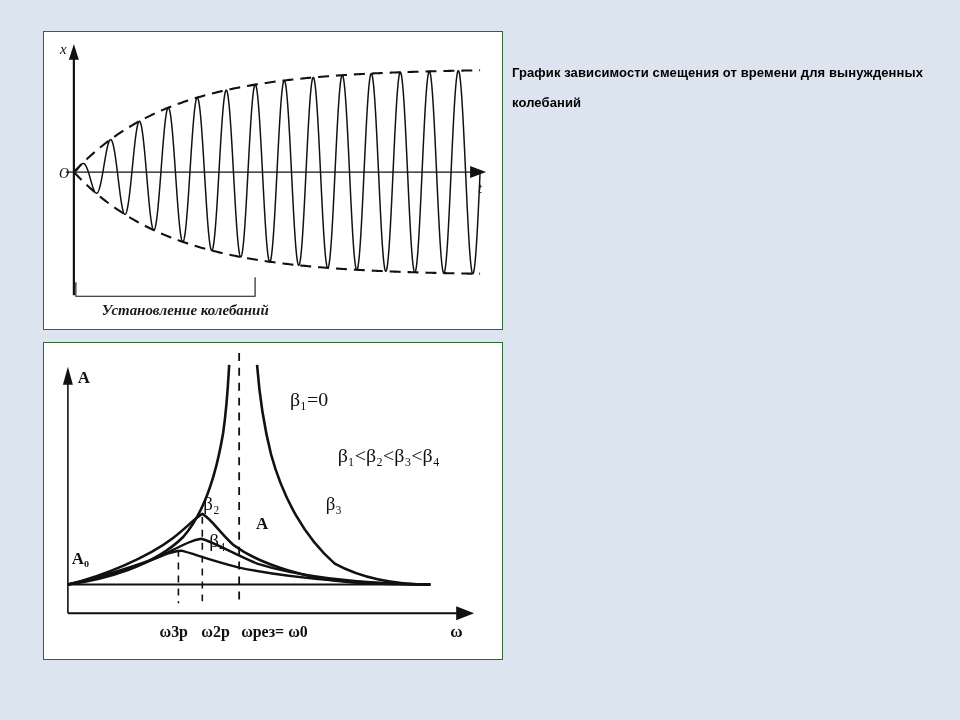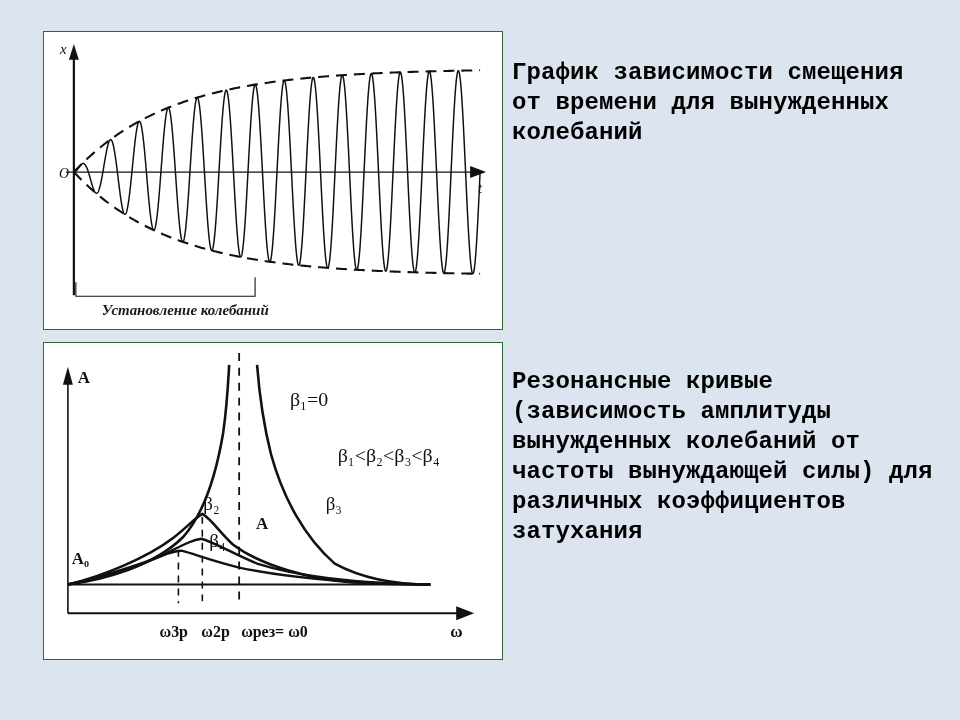--- a/index.html
+++ b/index.html
@@ -38,24 +38,24 @@
     height: 318px;
   }
   .panel svg {
     display: block;
     width: 100%;
     height: 100%;
   }
   
   .caption {
     position: absolute;
-    font-family: Liberation Mono, monospace;
+    font-family: Liberation Sans, sans-serif;
     font-weight: bold;
     color: #000000;
-    font-size: 24px;
+    font-size: 13px;
     line-height: 30px;
     letter-spacing: 0.1px;
   }
   #caption-top {
     left: 512px;
     top: 58px;
     width: 430px;
   }
   #caption-bottom {
     left: 512px;
@@ -166,15 +166,14 @@
       <text class="lbl" x="247" y="63" font-size="20">β₁=0</text>
       <text class="lbl" x="295" y="120" font-size="20">β₁&lt;β₂&lt;β₃&lt;β₄</text>
       <text class="lbl lbl-bold" x="213" y="187" font-size="17">A</text>
 
       <text class="lbl lbl-bold" x="116" y="296" font-size="16">ω3р</text>
       <text class="lbl lbl-bold" x="158" y="296" font-size="16">ω2р</text>
       <text class="lbl lbl-bold" x="198" y="296" font-size="16">ωрез= ω0</text>
     </svg>
   </div>
 
-  <div class="caption" id="caption-bottom">Резонансные кривые (зависимость амплитуды вынужденных колебаний от частоты вынуждающей силы) для различных коэффициентов затухания</div>
 
 </div>
 
 </body></html>

